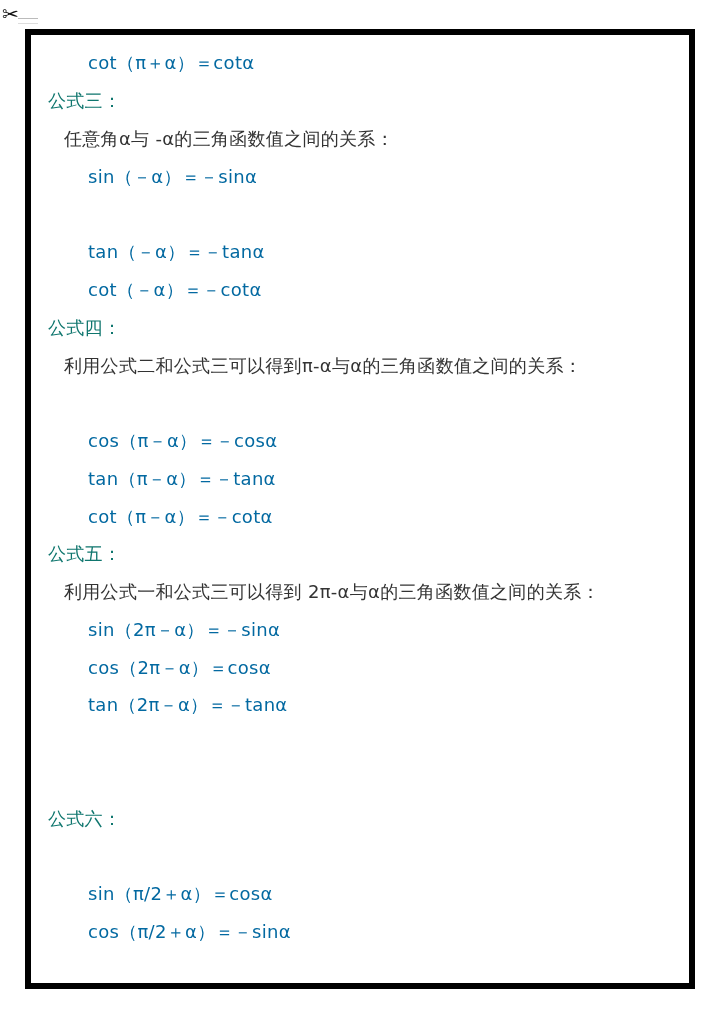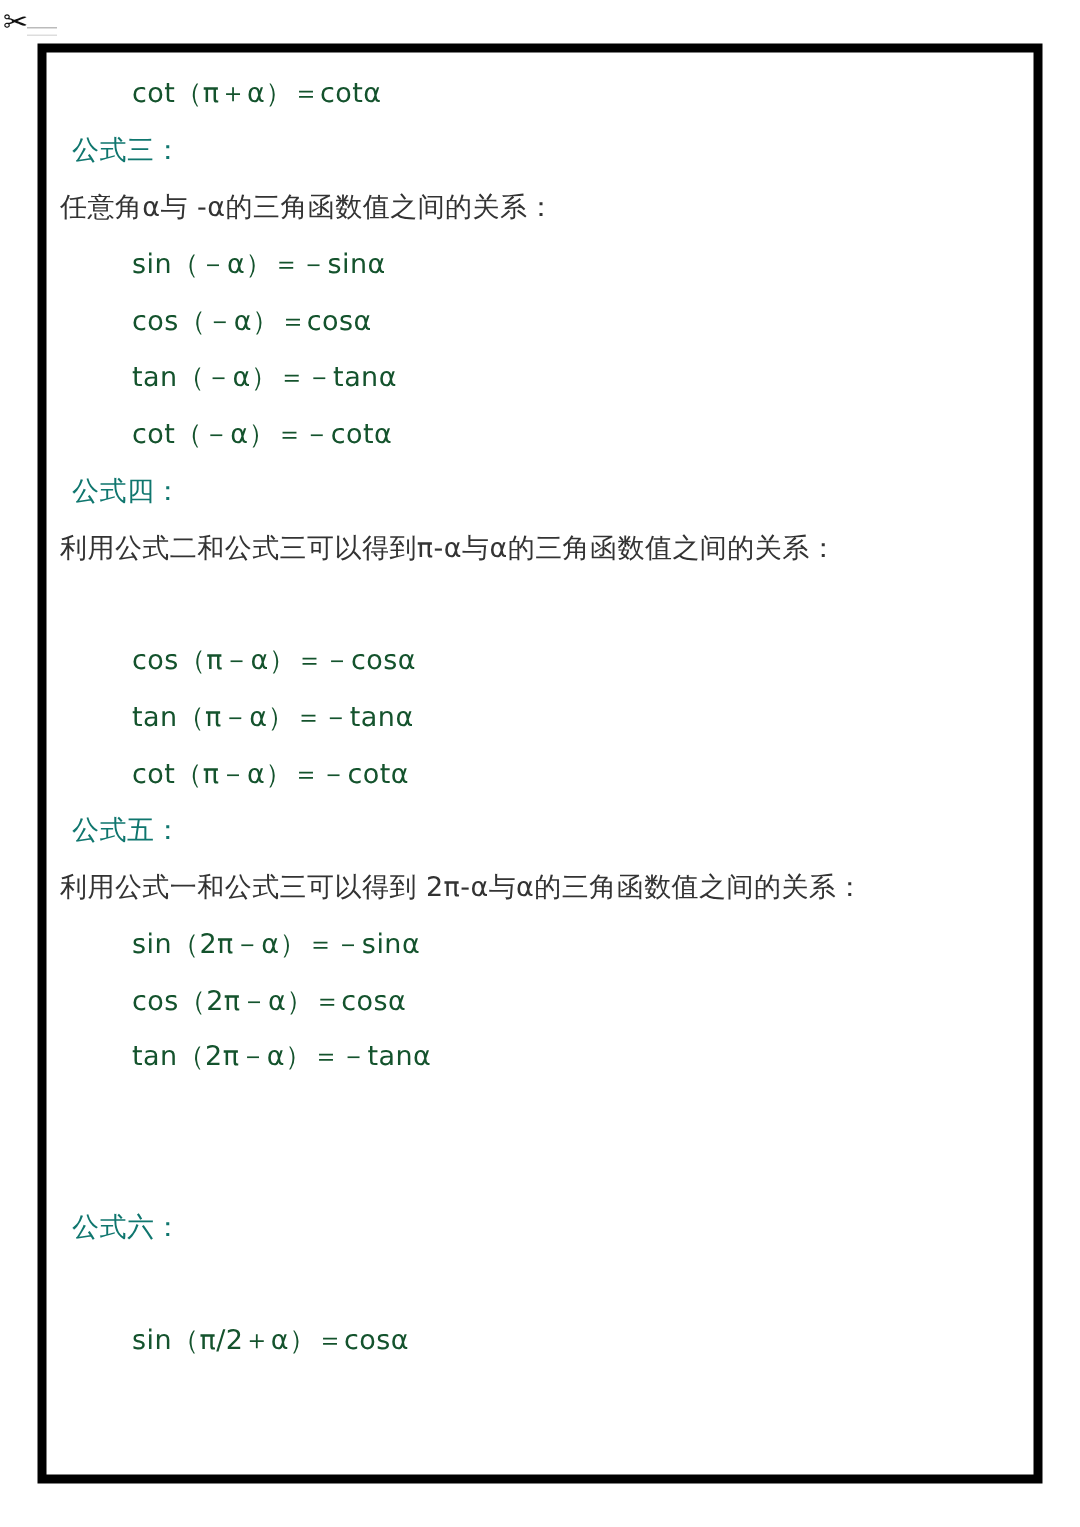--- a/index.html
+++ b/index.html
@@ -5,42 +5,42 @@
   html, body { margin:0; padding:0; background:#ffffff; }
   body { width:720px; height:1018px; position:relative; overflow:hidden;
          font-family: "DejaVu Sans", "Liberation Sans", sans-serif; color:#333333; }
   .scissor { position:absolute; left:2px; top:4px; font-size:20px; color:#111; line-height:1; }
   .scissor-line { position:absolute; left:18px; top:18px; width:20px; height:4px;
                   border-top:1px solid #bbb; border-bottom:1px solid #ddd; }
   .frame { position:absolute; left:25px; top:29px; width:658px; height:948px;
            border:6px solid #000; background:#fff; }
   .line { position:absolute; font-size:18px; line-height:24px; white-space:nowrap; letter-spacing:0.3px; }
   .heading { color:#0f766e; left:17px; }
-  .text { color:#333; left:9px;text-align:center; }
-  .formula { color:#14532d; left:57px; }
+  .text { color:#333; left:33px;text-align:center; }
+  .formula { color:#0369a1; left:57px; }
 </style>
 </head>
 <body>
 
 <span class="scissor">✂</span>
 <span class="scissor-line"></span>
 
 <div class="frame">
   <div class="line formula" style="top:16px">cot（π＋α）＝cotα</div>
   <div class="line heading" style="top:54px">公式三：</div>
   <div class="line text" style="top:92px">任意角α与 -α的三角函数值之间的关系：</div>
   <div class="line formula" style="top:130px">sin（－α）＝－sinα</div>
-  <div class="line formula" style="top:168px">cos（－α）＝cosα</div>
   <div class="line formula" style="top:205px">tan（－α）＝－tanα</div>
   <div class="line formula" style="top:243px">cot（－α）＝－cotα</div>
   <div class="line heading" style="top:281px">公式四：</div>
   <div class="line text" style="top:319px">利用公式二和公式三可以得到π-α与α的三角函数值之间的关系：</div>
   <div class="line formula" style="top:394px">cos（π－α）＝－cosα</div>
   <div class="line formula" style="top:432px">tan（π－α）＝－tanα</div>
   <div class="line formula" style="top:470px">cot（π－α）＝－cotα</div>
   <div class="line heading" style="top:507px">公式五：</div>
   <div class="line text" style="top:545px">利用公式一和公式三可以得到 2π-α与α的三角函数值之间的关系：</div>
   <div class="line formula" style="top:583px">sin（2π－α）＝－sinα</div>
   <div class="line formula" style="top:621px">cos（2π－α）＝cosα</div>
   <div class="line formula" style="top:658px">tan（2π－α）＝－tanα</div>
   <div class="line heading" style="top:772px">公式六：</div>
   <div class="line formula" style="top:847px">sin（π/2＋α）＝cosα</div>
+  <div class="line formula" style="top:885px">cos（π/2＋α）＝－sinα</div>
 </div>
 
 </body></html>

